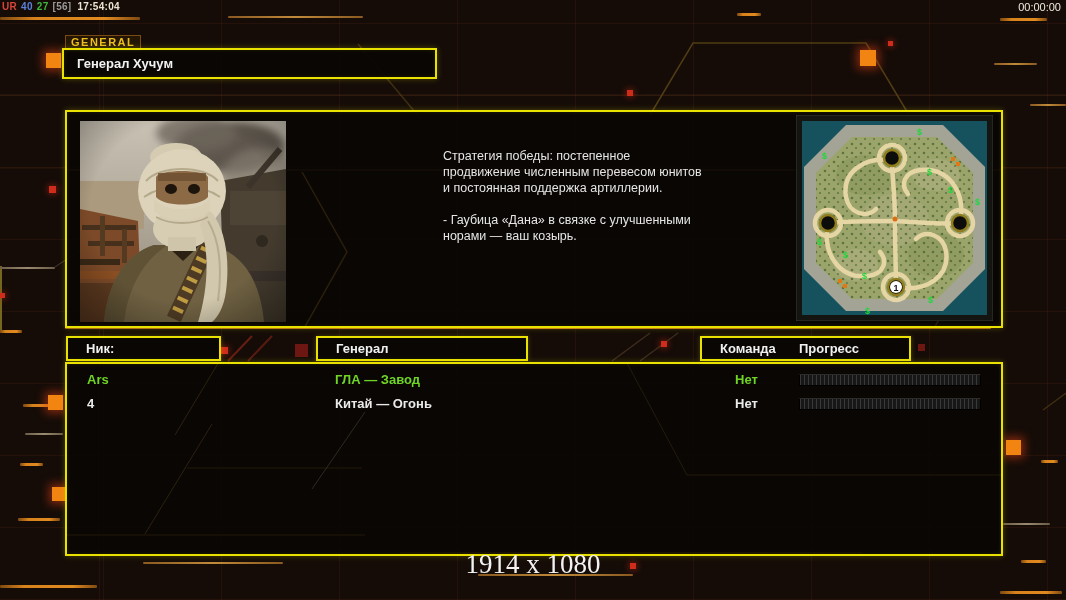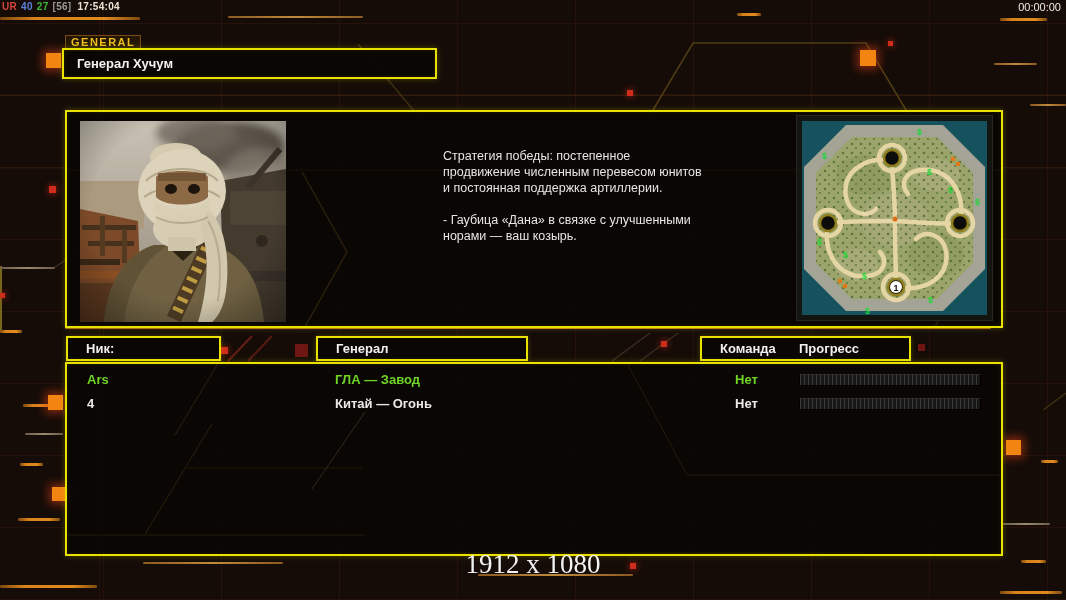--- a/index.html
+++ b/index.html
@@ -311,14 +311,14 @@
     <div class="row row-1">
       <span class="c-nick">4</span>
       <span class="c-gen">Китай — Огонь</span>
       <span class="c-team">Нет</span>
       <div class="pbar">
           <div class="fill" style="width:0%"></div>
         </div>
     </div>
   </div>
 
-  <div class="resolution">1912 x 1080</div>
+  <div class="resolution">1914 x 1080</div>
 </div>
 
 </body></html>

